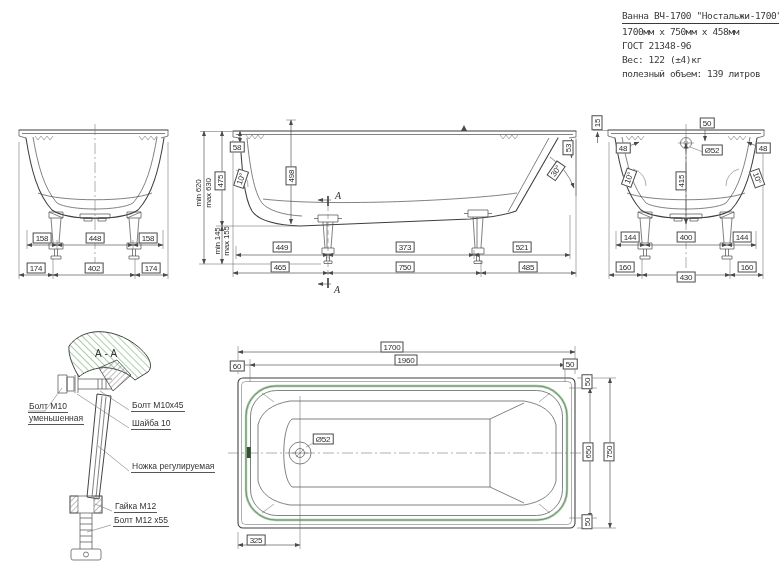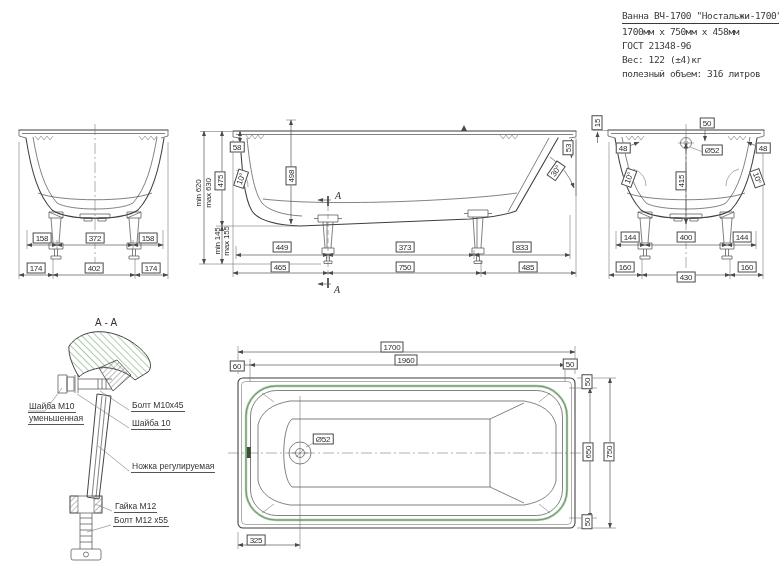--- a/index.html
+++ b/index.html
@@ -19,21 +19,21 @@
   .lbl{position:absolute;transform:translate(-50%,-50%);font-size:8px;line-height:9px;
        color:#2e2e2e;white-space:nowrap;letter-spacing:-.2px;}
   .box{border:1px solid #4a4a4a;background:#fff;padding:0 2px;}
   .rot{transform:translate(-50%,-50%) rotate(-90deg);}
   .sec{font-size:10px;font-style:italic;font-family:"Liberation Serif",serif;color:#333;}
   .tb{position:absolute;font-family:"DejaVu Sans Mono",monospace;font-size:9.5px;
       letter-spacing:-.4px;color:#3a3a3a;white-space:nowrap;}
   .tb.u{border-bottom:1px solid #3a3a3a;padding-bottom:2px;}
   .dl{position:absolute;font-size:8.5px;color:#333;border-bottom:1px solid #555;
       padding:0 1px 1px 1px;white-space:nowrap;}
-  .dt{position:absolute;font-size:9px;color:#333;white-space:nowrap;}
+  .dt{position:absolute;font-size:9px;color:#333;white-space:nowrap;margin-top:31px;}
 </style>
 </head>
 <body>
 
 <div id="stage">
 
 <svg width="779" height="584" viewBox="0 0 779 584">
   <defs>
     <marker id="ar" markerWidth="9" markerHeight="8" refX="8" refY="4" orient="auto-start-reverse">
       <path d="M0,0.8 L8.5,4 L0,7.2 Z" fill="#4a4a4a"></path>
@@ -177,44 +177,44 @@
     <circle class="i" cx="86" cy="554.5" r="2.5"></circle>
     <path class="t" d="M62,388 L45,411 L28,411 M100,391 L129,410 M77,394 L129,428 M98,446 L129,471 M95,504 L112,511 M87,532 L111,525"></path>
   </g>
 </svg>
 
 <div>
   <div class="tb u" style="left:622px;top:10px">Ванна ВЧ-1700 "Ностальжи-1700"</div>
   <div class="tb" style="left:622px;top:26px">1700мм х 750мм х 458мм</div>
   <div class="tb" style="left:622px;top:40px">ГОСТ 21348-96</div>
   <div class="tb" style="left:622px;top:54px">Вес: 122 (±4)кг</div>
-  <div class="tb" style="left:622px;top:68px">полезный объем: 316 литров</div>
+  <div class="tb" style="left:622px;top:68px">полезный объем: 139 литров</div>
 </div>
 
 <div>
   <div class="lbl box" style="left:42px;top:238px">158</div>
-  <div class="lbl box" style="left:95px;top:238px">372</div>
+  <div class="lbl box" style="left:95px;top:238px">448</div>
   <div class="lbl box" style="left:148px;top:238px">158</div>
   <div class="lbl box" style="left:36px;top:268px">174</div>
   <div class="lbl box" style="left:94px;top:268px">402</div>
   <div class="lbl box" style="left:151px;top:268px">174</div>
 </div>
 
 <div>
   <div class="lbl rot" style="left:198px;top:193px">min 620</div>
   <div class="lbl rot" style="left:208px;top:193px">max 630</div>
   <div class="lbl box rot" style="left:220px;top:181px">475</div>
   <div class="lbl box" style="left:237px;top:147px">58</div>
   <div class="lbl box" style="left:241px;top:179px;transform:translate(-50%,-50%) rotate(-72deg)">10°</div>
   <div class="lbl box rot" style="left:291px;top:176px">498</div>
   <div class="lbl rot" style="left:217px;top:241px">min 145</div>
   <div class="lbl rot" style="left:226px;top:241px">max 155</div>
   <div class="lbl box" style="left:282px;top:247px">449</div>
   <div class="lbl box" style="left:405px;top:247px">373</div>
-  <div class="lbl box" style="left:522px;top:247px">833</div>
+  <div class="lbl box" style="left:522px;top:247px">521</div>
   <div class="lbl box" style="left:280px;top:267px">465</div>
   <div class="lbl box" style="left:405px;top:267px">750</div>
   <div class="lbl box" style="left:528px;top:267px">485</div>
   <div class="lbl box rot" style="left:568px;top:148px">53</div>
   <div class="lbl box" style="left:556px;top:171px;transform:translate(-50%,-50%) rotate(-55deg)">30°</div>
   <div class="lbl sec" style="left:338px;top:195px">А</div>
   <div class="lbl sec" style="left:337px;top:289px">А</div>
 </div>
 
 <div>
@@ -242,21 +242,21 @@
   <div class="lbl box rot" style="left:587px;top:382px">50</div>
   <div class="lbl box rot" style="left:588px;top:452px">650</div>
   <div class="lbl box rot" style="left:609px;top:452px">750</div>
   <div class="lbl box rot" style="left:587px;top:522px">50</div>
   <div class="lbl box" style="left:256px;top:540px">325</div>
   <div class="lbl box" style="left:323px;top:439px">Ø52</div>
 </div>
 
 <div>
   <div class="dt" style="left:95px;top:317px;font-size:10px">А - А</div>
-  <div class="dl" style="left:28px;top:401px">Шайба М10</div>
+  <div class="dl" style="left:28px;top:401px">Болт М10</div>
   <div class="dl" style="left:28px;top:413px">уменьшенная</div>
   <div class="dl" style="left:131px;top:400px">Болт М10х45</div>
   <div class="dl" style="left:131px;top:418px">Шайба 10</div>
   <div class="dl" style="left:131px;top:461px">Ножка регулируемая</div>
   <div class="dl" style="left:114px;top:501px">Гайка М12</div>
   <div class="dl" style="left:113px;top:515px">Болт М12 х55</div>
 </div>
 
 </div>
 

